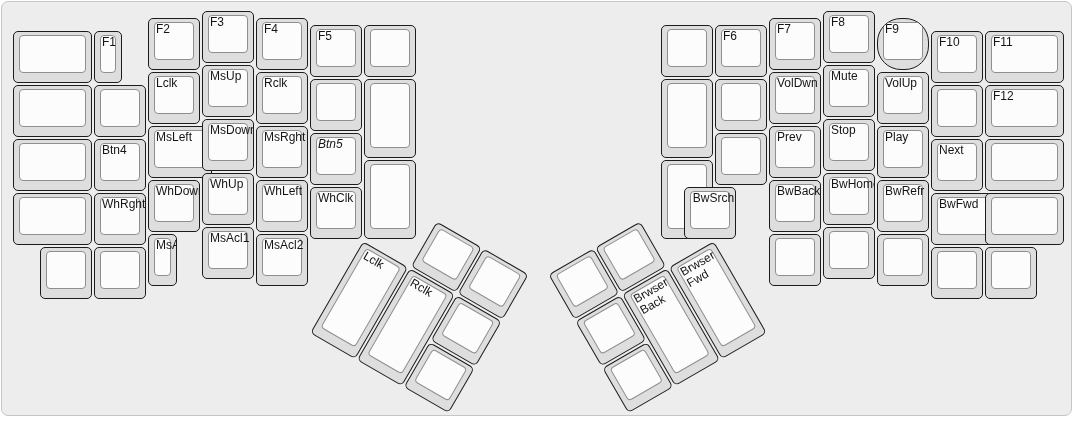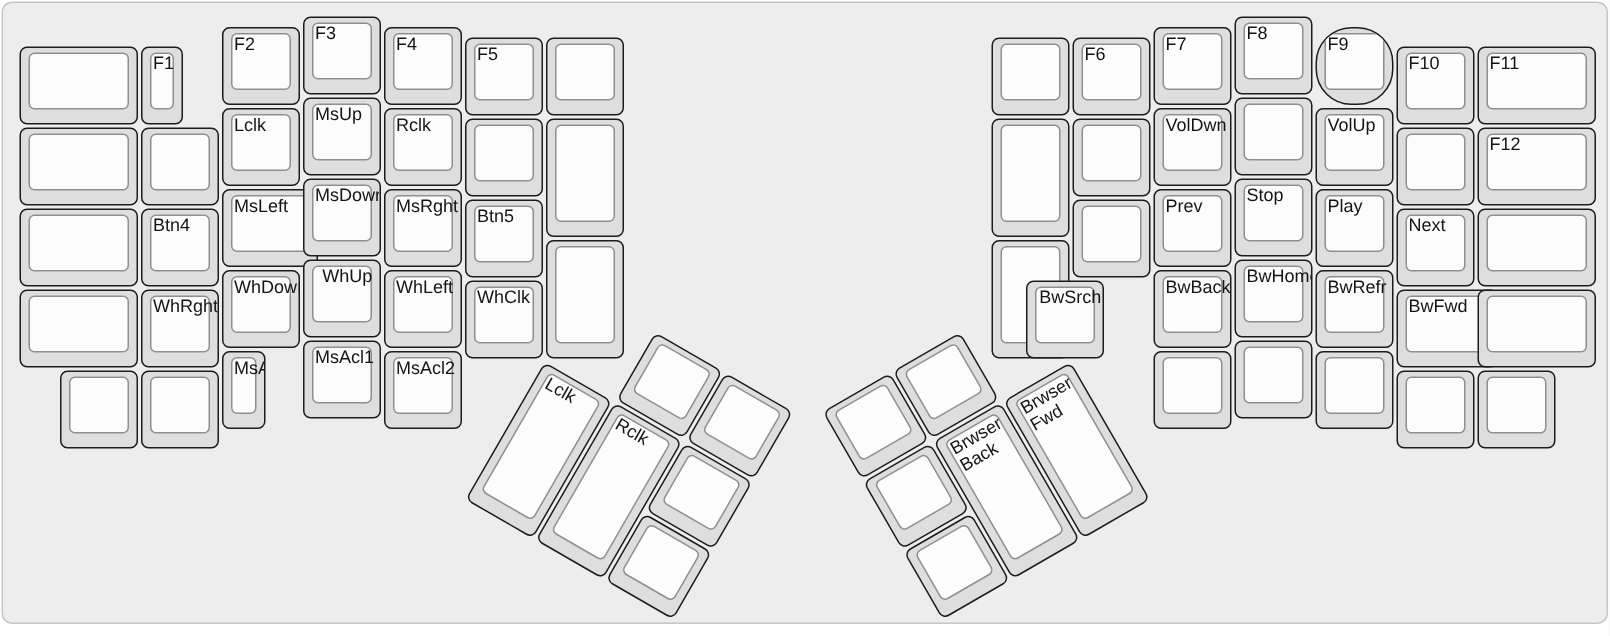--- a/index.html
+++ b/index.html
@@ -101,37 +101,37 @@
         <div class="cap-label">MsLeft</div>
       </div>
       <div class="key" style="left: 200px; top: 117px; width: 52px; height: 52px;">
         <div class="cap-top"></div>
         <div class="cap-label">MsDown</div>
       </div>
       <div class="key" style="left: 254px; top: 123.75px; width: 52px; height: 52px;">
         <div class="cap-top"></div>
         <div class="cap-label">MsRght</div>
       </div>
-      <div class="key" style="left: 308px; top: 130.5px; width: 52px; height: 52px;">
+      <div class="key" style="left: 308px; top: 130.5px; width: 52px; height: 52px; font-style: italic;">
         <div class="cap-top"></div>
         <div class="cap-label">Btn5</div>
       </div>
       <div class="key" style="left: 11px; top: 191.25px; width: 79px; height: 52px;">
         <div class="cap-top"></div>
         <div class="cap-label"></div>
       </div>
       <div class="key" style="left: 92px; top: 191.25px; width: 52px; height: 52px;">
         <div class="cap-top"></div>
         <div class="cap-label">WhRght</div>
       </div>
       <div class="key" style="left: 146px; top: 177.75px; width: 52px; height: 52px;">
         <div class="cap-top"></div>
         <div class="cap-label">WhDown</div>
       </div>
-      <div class="key" style="left: 200px; top: 171px; width: 52px; height: 52px; text-align: center;">
+      <div class="key" style="left: 200px; top: 171px; width: 52px; height: 52px;">
         <div class="cap-top"></div>
         <div class="cap-label">WhUp</div>
       </div>
       <div class="key" style="left: 254px; top: 177.75px; width: 52px; height: 52px;">
         <div class="cap-top"></div>
         <div class="cap-label">WhLeft</div>
       </div>
       <div class="key" style="left: 308px; top: 184.5px; width: 52px; height: 52px;">
         <div class="cap-top"></div>
         <div class="cap-label">WhClk</div>
@@ -197,20 +197,21 @@
       <div class="key" style="left: 713px; top: 76.5px; width: 52px; height: 52px;">
         <div class="cap-top"></div>
         <div class="cap-label"></div>
       </div>
       <div class="key" style="left: 767px; top: 69.75px; width: 52px; height: 52px;">
         <div class="cap-top"></div>
         <div class="cap-label">VolDwn</div>
       </div>
       <div class="key" style="left: 821px; top: 63px; width: 52px; height: 52px;">
         <div class="cap-top"></div>
+        <div class="cap-label">Mute</div>
       </div>
       <div class="key" style="left: 875px; top: 69.75px; width: 52px; height: 52px;">
         <div class="cap-top"></div>
         <div class="cap-label">VolUp</div>
       </div>
       <div class="key" style="left: 929px; top: 83.25px; width: 52px; height: 52px;">
         <div class="cap-top"></div>
         <div class="cap-label"></div>
       </div>
       <div class="key" style="left: 983px; top: 83.25px; width: 79px; height: 52px;">

